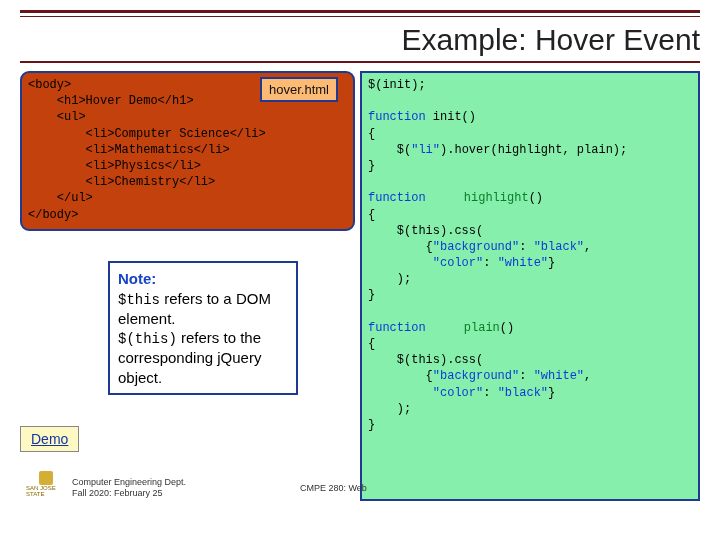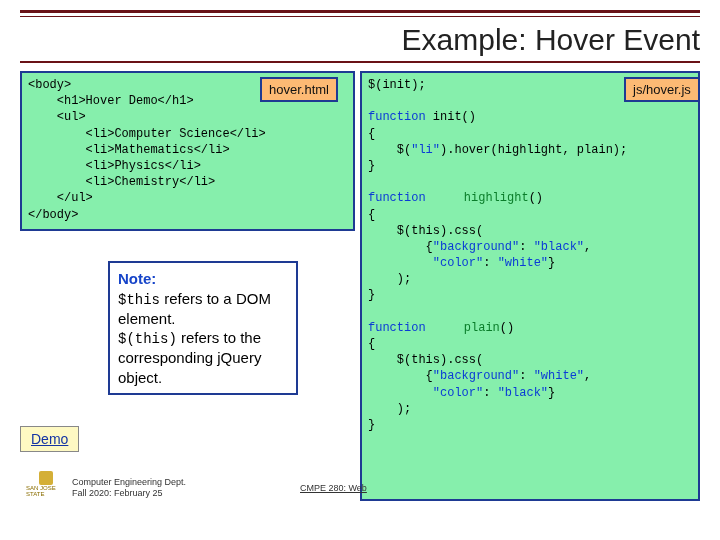--- a/index.html
+++ b/index.html
@@ -49,21 +49,22 @@
     line-height: 1.35;
     white-space: pre;
     color: #000;
     padding: 4px 6px;
   }
   .html-box {
     left: 0;
     top: 0;
     width: 335px;
     height: 160px;
-    background: #86efac;
+    background: #c2410c;
+    border-radius: 9px;
   }
   .js-box {
     left: 340px;
     top: 0;
     width: 340px;
     height: 430px;
     background: #86efac;
   }
   .file-label {
     position: absolute;
@@ -109,21 +110,20 @@
     color: #333;
     line-height: 1.2;
     margin-top: 44px;
   }
   .footer-center {
     position: absolute;
     bottom: 8px;
     left: 280px;
     font-size: 9px;
     color: #333;
-    text-decoration: underline;
   }
   .logo {
     position: absolute;
     bottom: 4px;
     left: 6px;
     width: 40px;
     height: 26px;
     font-size: 6px;
     color: #8a6d00;
     display: flex;
@@ -178,21 +178,20 @@
 }
 
 </span><span class="kw-blue">function</span><span class="kw-green"> plain</span><span>()
 {
     $(this).css(
         {</span><span class="kw-blue">"background"</span><span>: </span><span class="kw-blue">"white"</span><span>,
          </span><span class="kw-blue">"color"</span><span>: </span><span class="kw-blue">"black"</span><span>}
     );
 }</span></pre>
 
-    <div class="file-label label-js">js/hover.js</div>
 
     <div class="note-box">
       <span class="hdr">Note:</span><br>
       <code>$this</code><span> refers to a DOM element.</span><br>
       <code>$(this)</code><span> refers to the corresponding jQuery object.</span>
     </div>
 
     <a class="demo-link">Demo</a>
 
     <div class="logo">

